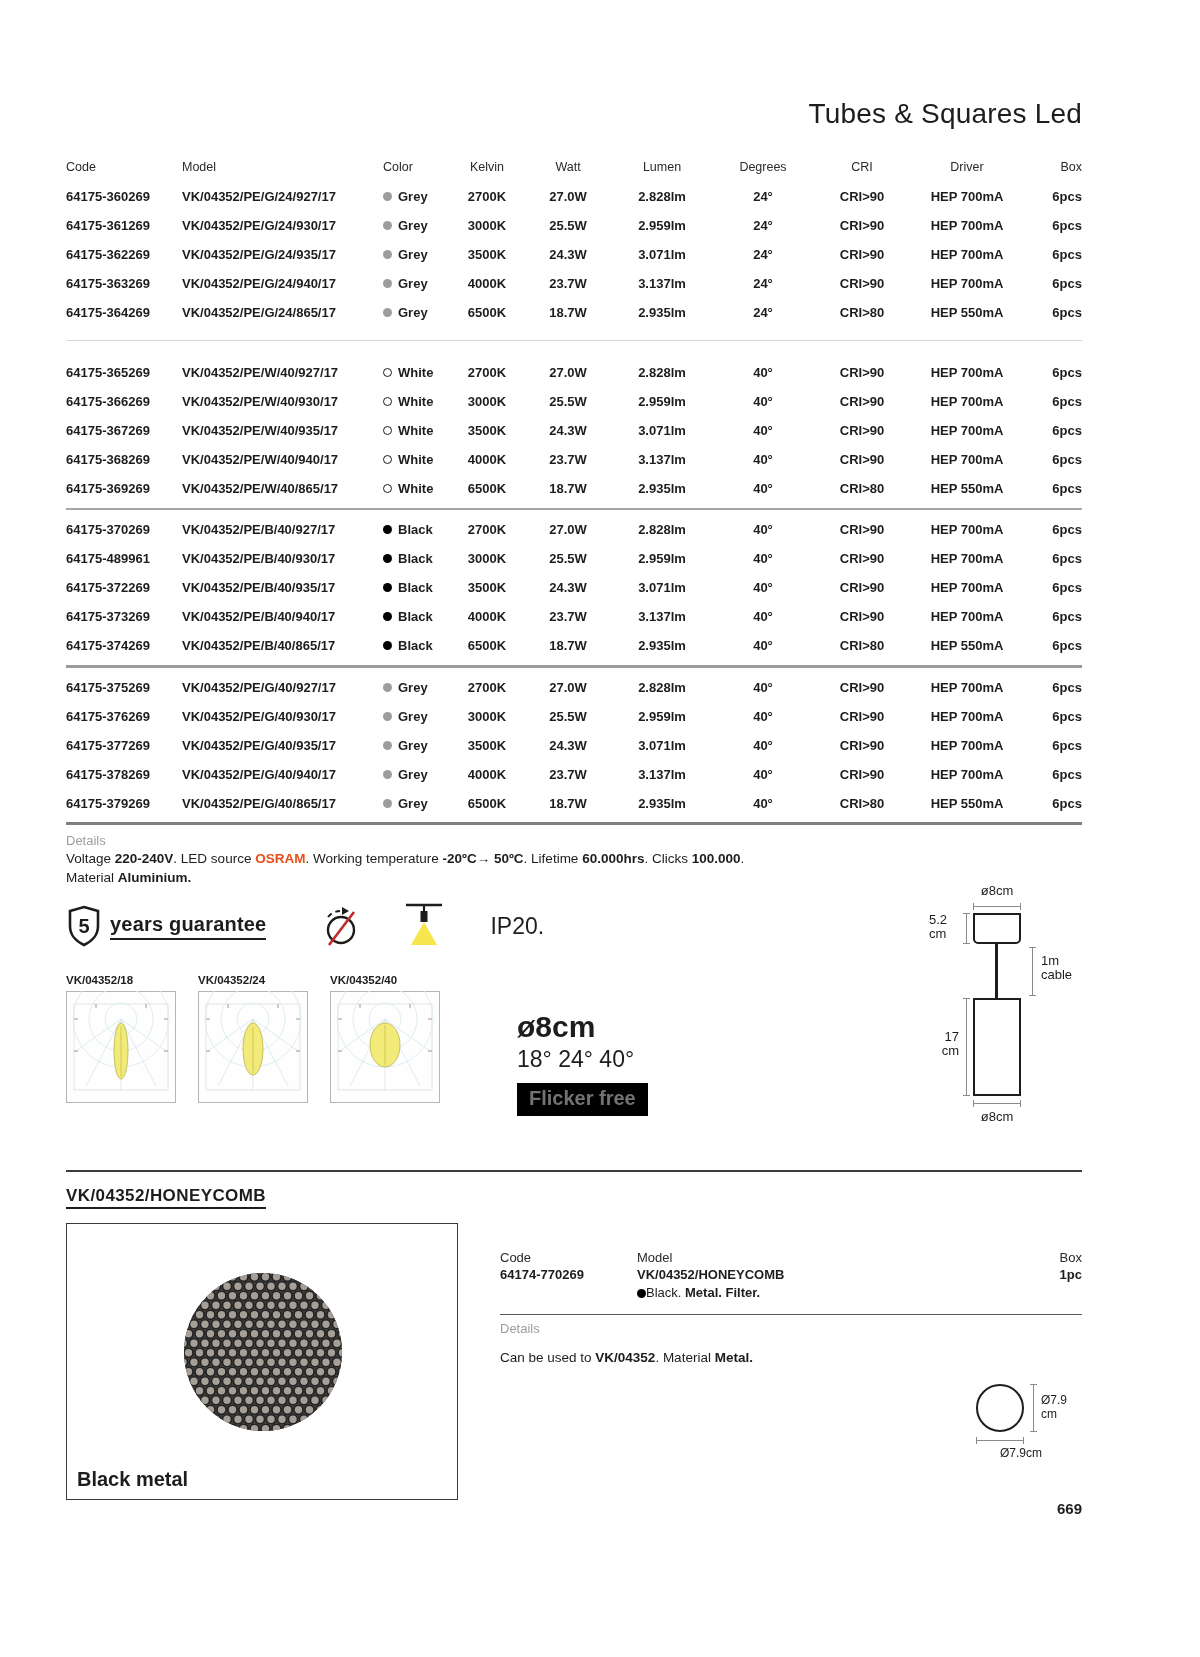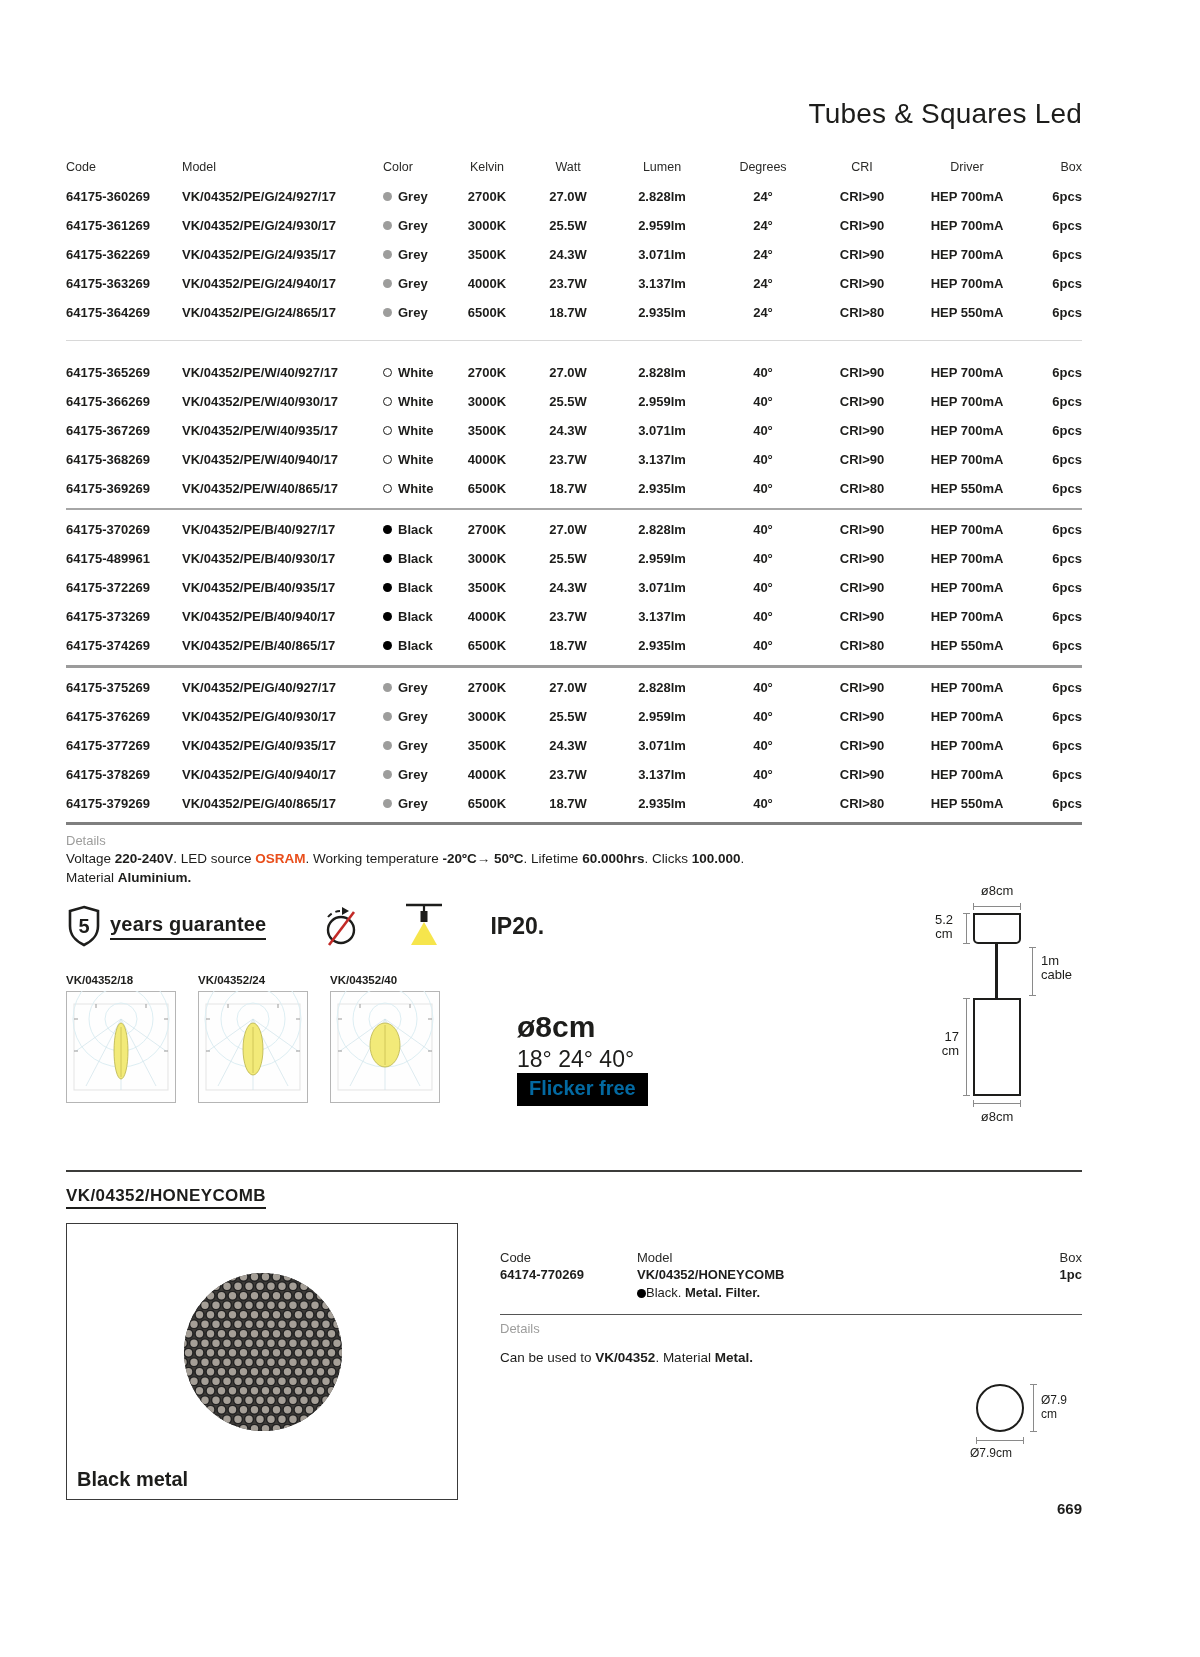--- a/index.html
+++ b/index.html
@@ -30,31 +30,31 @@
   .details-text { font-size:13.5px; line-height:17px; margin-top:2px; }
   .seg-bold { font-weight:700; }
   .seg-orange { font-weight:700; color:#e94e1b; }
 
   
   .visual-band { position:relative; margin-top:16px; height:228px; }
   .guarantee-row { display:flex; align-items:center; height:48px; }
   .guarantee-label { font-size:20px; font-weight:700; letter-spacing:.2px;
     border-bottom:2.5px solid #1d1d1b; padding-bottom:2px; margin-left:8px;text-align:right; }
   .icon-gap { width:52px; } .icon-gap2 { width:34px; }
-  .ip-text { font-size:23px; font-weight:700; margin-left:40px; }
+  .ip-text { font-size:23px; font-weight:400; margin-left:40px; }
 
   .photometric-row { display:flex; gap:22px; margin-top:24px; }
   .photo-block { width:110px; }
   .photo-label { font-size:11.5px; font-weight:700; margin-bottom:5px; }
 
   .specs { position:absolute; left:451px; top:108px; }
   .spec-diameter { font-size:30px; font-weight:700; }
   .spec-beams { font-size:23px; font-weight:400; margin-top:2px; }
-  .flicker-badge { display:inline-block; background:#000; color:#0369a1; font-size:20px; font-weight:700;
-    padding:4px 12px 6px 12px; }
+  .flicker-badge { display:inline-block; background:#000; color:#737373; font-size:20px; font-weight:700;
+    padding:4px 12px 6px 12px; margin-top:10px; }
 
   
   .dim { position:absolute; left:839px; top:-18px; width:200px; height:246px; font-size:13px; }
   .dim .lbl { position:absolute; line-height:14px; }
   .meas-h { position:absolute; height:1px; background:#8a8a8a; }
   .meas-h:before,.meas-h:after { content:""; position:absolute; top:-3px; width:1px; height:7px; background:#8a8a8a; }
   .meas-h:before{ left:0; } .meas-h:after{ right:0; }
   .meas-v { position:absolute; width:1px; background:#8a8a8a; }
   .meas-v:before,.meas-v:after { content:""; position:absolute; left:-3px; height:1px; width:7px; background:#8a8a8a; }
   .meas-v:before{ top:0; } .meas-v:after{ bottom:0; }
@@ -537,21 +537,21 @@
     <div class="specs">
       <div class="spec-diameter">ø8cm</div>
       <div class="spec-beams">18° 24° 40°</div>
       <div class="flicker-badge">Flicker free</div>
     </div>
 
     <div class="dim">
       <div class="lbl" style="left:60px; top:0; width:64px; text-align:center;">ø8cm</div>
       <div class="meas-h" style="left:68px; top:22px; width:48px;"></div>
       <div class="canopy"></div>
-      <div class="lbl" style="left:24px; top:29px; width:30px; text-align:center;">
+      <div class="lbl" style="left:24px; top:29px; width:30px; text-align:left;">
         <span>5.2</span><br>
         <span>cm</span>
       </div>
       <div class="meas-v" style="left:61px; top:29px; height:31px;"></div>
       <div class="cable"></div>
       <div class="meas-v" style="left:127px; top:63px; height:49px;"></div>
       <div class="lbl" style="left:136px; top:70px; width:50px;">
         <span>1m</span><br>
         <span>cable</span>
       </div>
@@ -614,19 +614,19 @@
 
     
     <div class="hc-dim">
       <div class="hc-circle"></div>
       <div class="meas-v" style="left:63px; top:0; height:48px;"></div>
       <div class="lbl" style="position:absolute; left:71px; top:9px; line-height:14px;">
         <span>Ø7.9</span><br>
         <span>cm</span>
       </div>
       <div class="meas-h" style="left:6px; top:56px; width:48px;"></div>
-      <div style="position:absolute; left:0; top:62px; width:60px; text-align:left;">Ø7.9cm</div>
+      <div style="position:absolute; left:12px; top:62px; width:60px; text-align:right;">Ø7.9cm</div>
     </div>
   </div>
 
 </div>
 
 <div class="page-number">669</div>
 
 </body></html>

